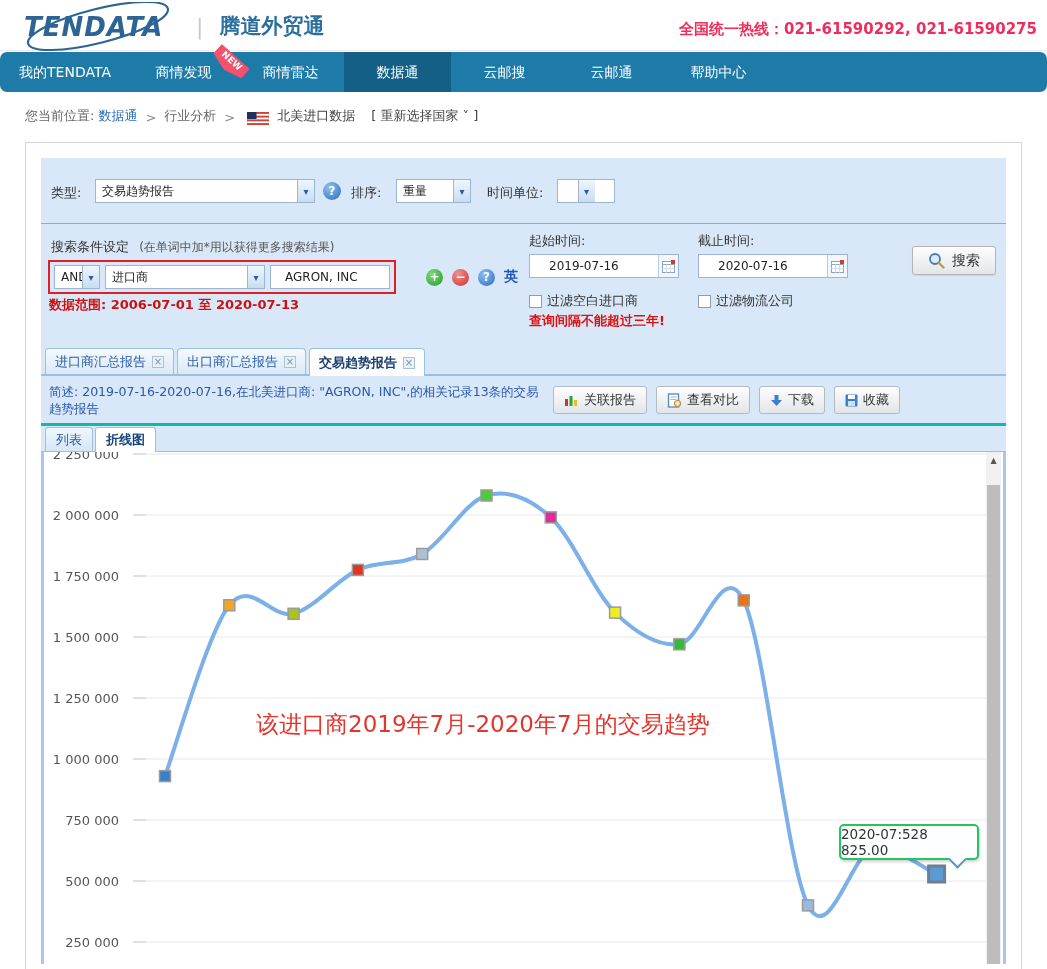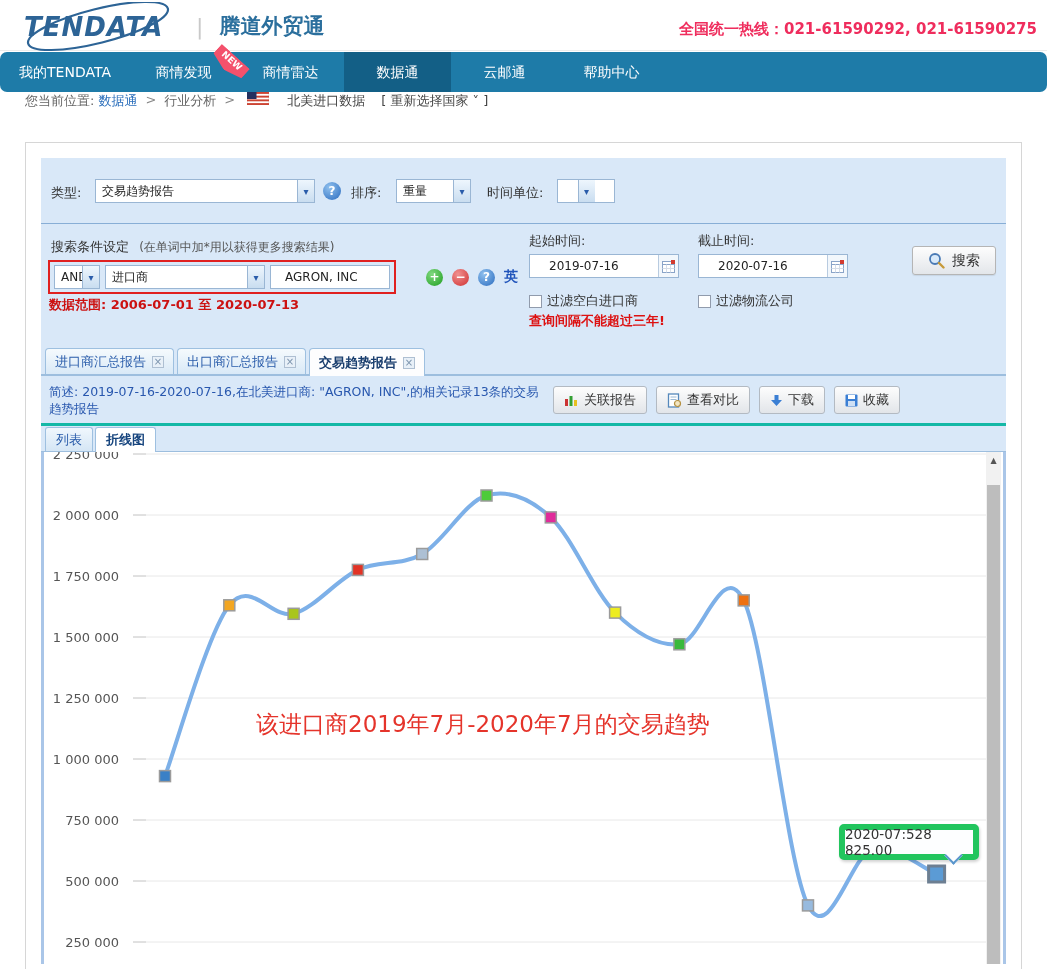--- a/index.html
+++ b/index.html
@@ -21,25 +21,25 @@
   .nav { height:40px; background:#1e7ba8; display:flex; position:relative; margin-top:1px;border-radius:7px; }
   .nav-item { width:107px; height:40px; line-height:40px; text-align:center; color:#fff;
     font-size:14px; cursor:pointer; position:relative; }
   .nav-item:first-child { width:130px; }
   .nav-item.active { background:#135f86; }
   .new-ribbon { position:absolute; top:2px; right:-12px; background:#f4516c; color:#fff;
     font-size:9px; font-weight:bold; line-height:11px; padding:1px 7px 6px 7px;
     transform:rotate(42deg); clip-path:polygon(0 0,100% 0,100% 70%,50% 100%,0 70%); }
 
   
-  .breadcrumb { height:33px; display:flex; align-items:flex-start; padding-left:25px; color:#666; font-size:13px; }
+  .breadcrumb { height:33px; display:flex; align-items:flex-end; padding-left:25px; color:#666; font-size:13px; }
   .breadcrumb a { color:#2a6ebb; text-decoration:none; margin:0 4px; cursor:pointer; }
   .crumb-sep { margin:0 4px; color:#888; }
   .flag { margin:0 6px 0 8px; display:inline-block; vertical-align:-2px; }
-  .crumb-page { color:#444; margin-left:12px; }
+  .crumb-page { color:#444; margin-left:2px; }
   .reselect { color:#444; margin-left:16px; cursor:pointer; }
 
   
   .panel { margin:17px 25px 0 25px; background:#fff; border:1px solid #d6d6d6; padding:15px; height:900px; }
   .panel-inner { background:#d9e8f8; width:965px; }
 
   
   .row-type { height:66px; position:relative; border-bottom:1px solid #88aed6; }
   .flabel { position:absolute; font-size:13px; color:#333; top:26px; }
   .select { position:absolute; top:21px; height:24px; background:#fff; border:1px solid #9ab6d4;
@@ -111,21 +111,21 @@
     background:linear-gradient(#f0f7fd,#d5e6f5); color:#2a5caa; font-size:13px; cursor:pointer; }
   .subtab.active { background:#fff; color:#17457e; font-weight:bold; margin-bottom:-1px; height:25px; }
 
   
   .chart-area { position:relative; height:512px; background:#fff;
     border-left:3px solid #aac6e8; border-right:3px solid #aac6e8; overflow:hidden; }
   #chart-svg { position:absolute; left:0; top:0; }
   .ytick { font:13px "DejaVu Sans","Liberation Sans",sans-serif; fill:#555; }
   .annotation { position:absolute; left:212px; top:257px; font-size:23px; color:#e5342b; white-space:nowrap; }
   .tooltip { position:absolute; left:795px; top:372px; width:140px; height:36px;
-    background:#fdfeff; border:6px solid #22c55e; border-radius:5px; box-shadow:1px 2px 3px rgba(0,0,0,.18);
+    background:#fdfeff; border:2px solid #22c55e; border-radius:5px; box-shadow:1px 2px 3px rgba(0,0,0,.18);
     display:flex; align-items:center; justify-content:center; font-size:13.5px; color:#333; z-index:5; }
   .tt-tail { position:absolute; right:13px; bottom:-8px; width:13px; height:13px; background:#fdfeff;
     border-right:2px solid #5a96cc; border-bottom:2px solid #5a96cc; transform:rotate(45deg); }
   .scrollbar { position:absolute; right:2px; top:0; width:15px; height:100%; background:#f1f1f1; z-index:6; }
   .scroll-up { height:17px; display:flex; align-items:center; justify-content:center;
     font-size:8px; color:#555; cursor:pointer; }
   .scroll-thumb { position:absolute; left:1px; right:1px; top:33px; bottom:0; background:#bdbdbd; cursor:pointer; }
 </style>
 </head>
 <body>
@@ -145,20 +145,21 @@
 </div>
 
 <div class="nav">
   <div class="nav-item"><span>我的TENDATA</span></div>
   <div class="nav-item">
     <span>商情发现</span>
     <span class="new-ribbon">NEW</span>
   </div>
   <div class="nav-item"><span>商情雷达</span></div>
   <div class="nav-item active"><span>数据通</span></div>
+  <div class="nav-item"><span>云邮搜</span></div>
   <div class="nav-item"><span>云邮通</span></div>
   <div class="nav-item"><span>帮助中心</span></div>
 </div>
 
 <div class="breadcrumb">
   <span>您当前位置:</span>
   <a>数据通</a>
   <span class="crumb-sep">&gt;</span>
   <a style="color:#666;">行业分析</a>
   <span class="crumb-sep">&gt;</span>

